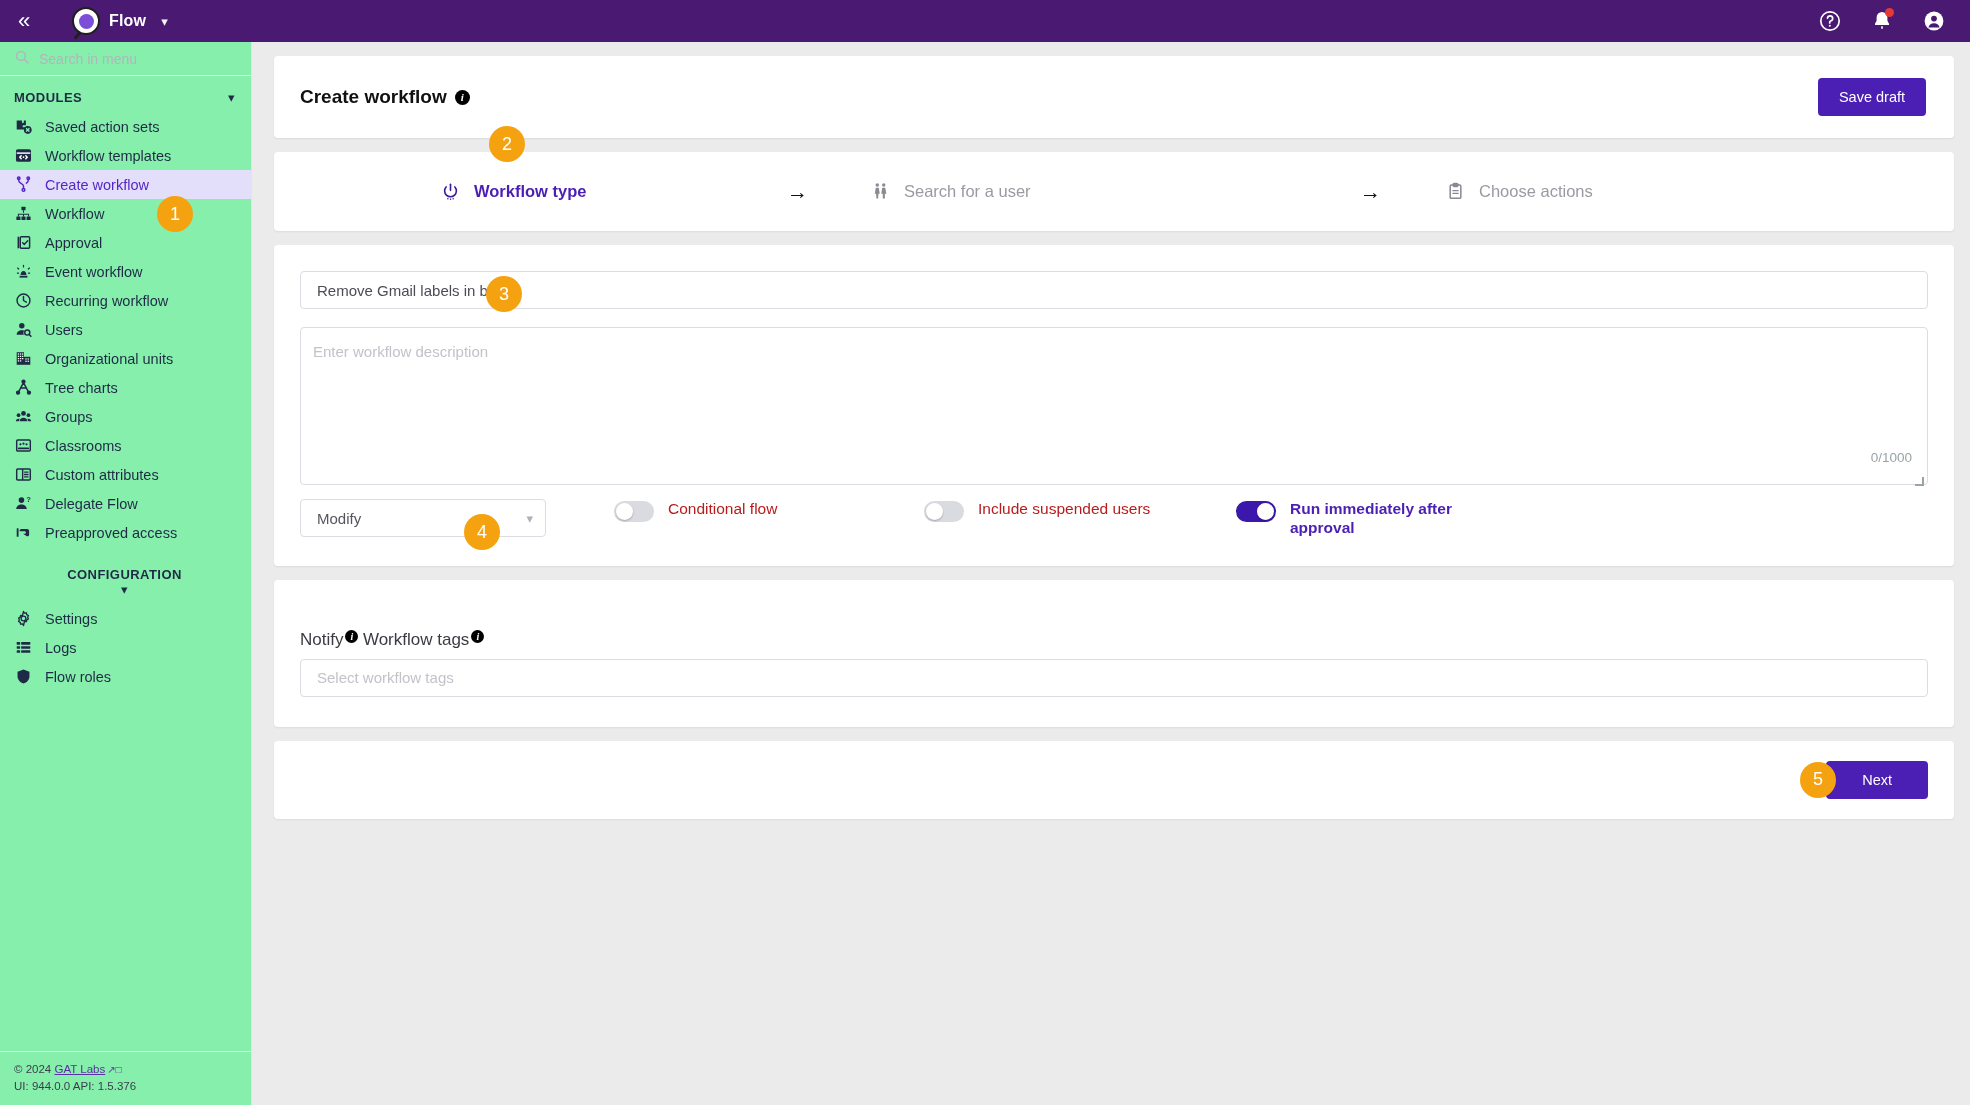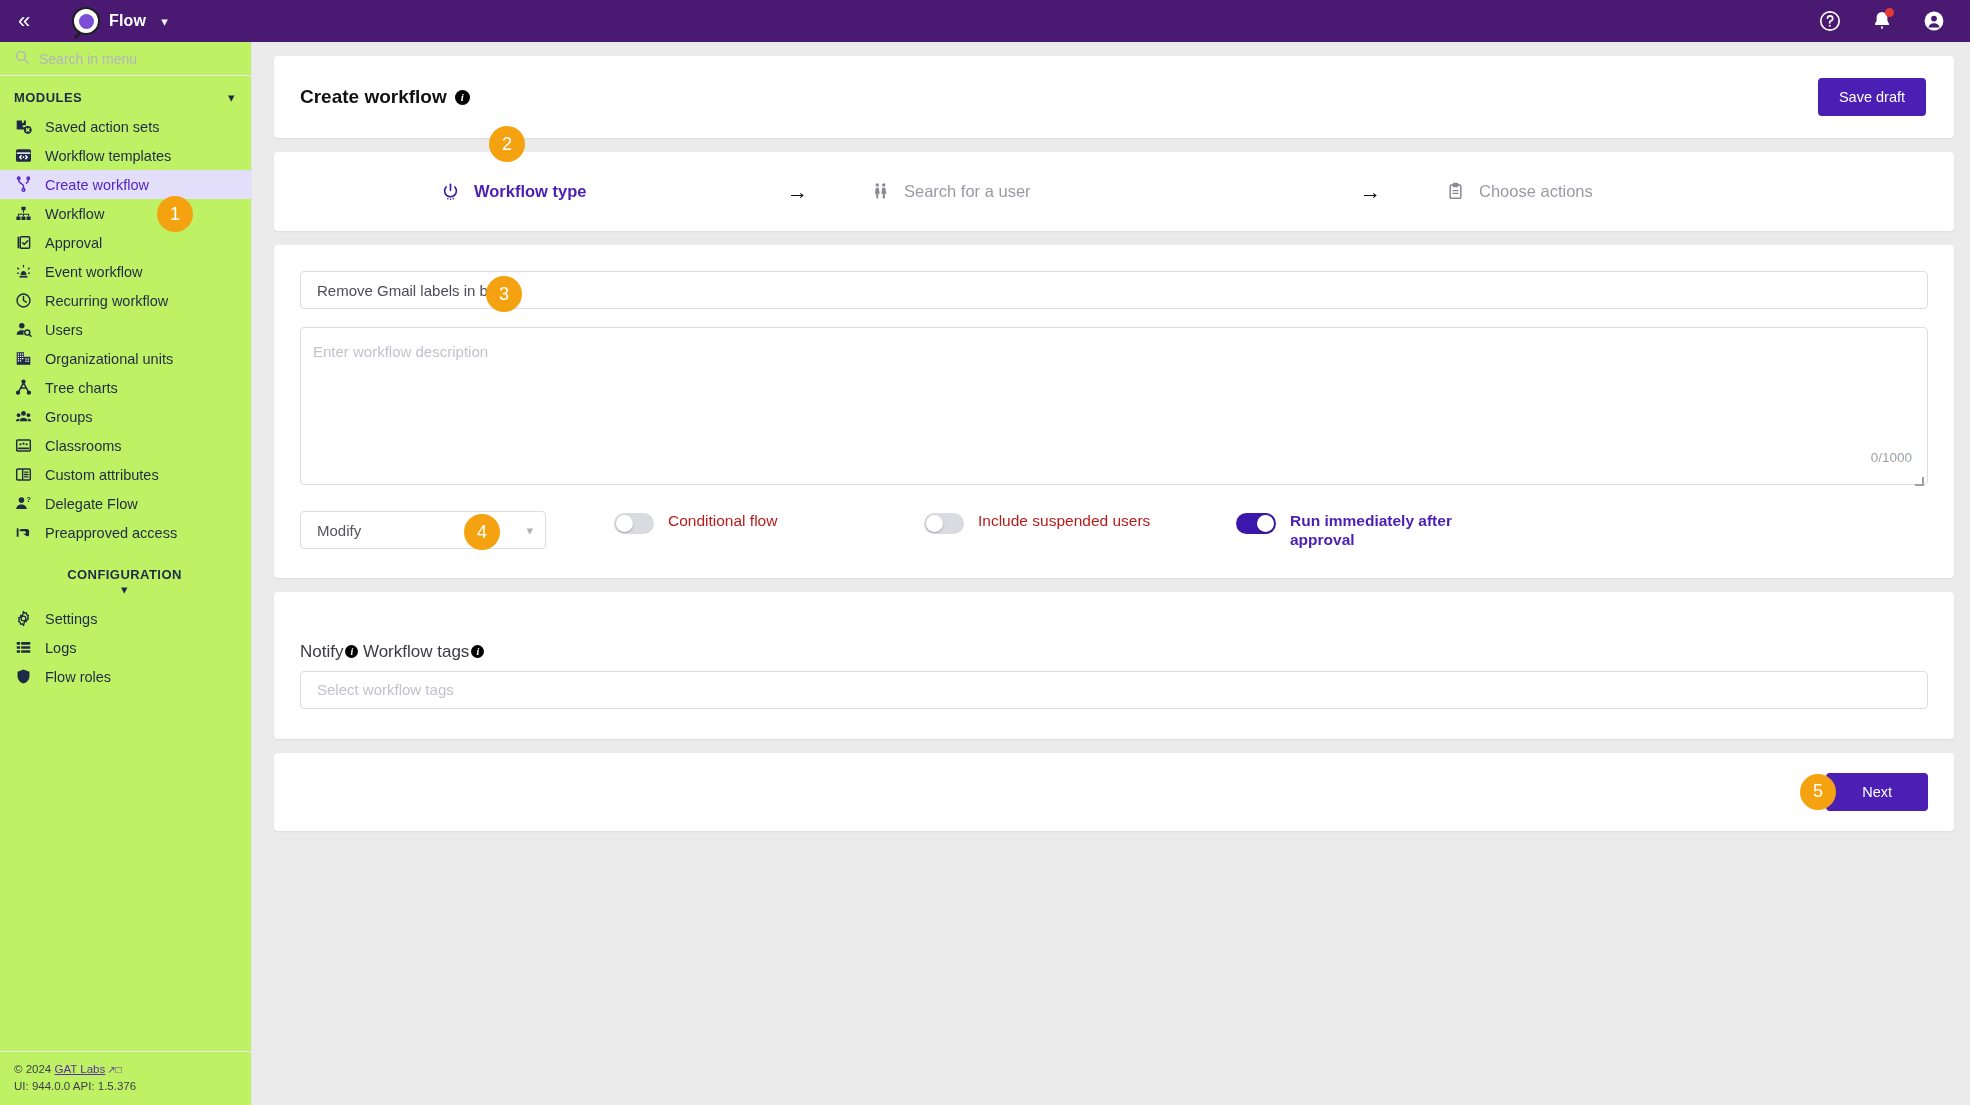--- a/index.html
+++ b/index.html
@@ -42,21 +42,21 @@
   .bell-dot {
     position: absolute; top: -1px; right: 0px; width: 9px; height: 9px;
     border-radius: 50%; background: #e53935;
   }
 
   
   .body { display: flex; flex: 1; min-height: 0; }
 
   
   .sidebar {
-    width: 252px; flex: 0 0 252px; background: #bef264;
+    width: 252px; flex: 0 0 252px; background: #86efac;
     border-right: 1px solid #e3e3e8;
     display: flex; flex-direction: column; position: relative;
   }
   .side-search {
     height: 34px; display: flex; align-items: center; gap: 9px;
     padding: 0 14px; border-bottom: 1px solid #e9e9ee; flex: 0 0 34px;
   }
   .side-search input {
     border: none; outline: none; font-size: 14px; color: #555;
     font-family: "Liberation Sans", sans-serif; flex: 1; background: transparent;
@@ -138,21 +138,21 @@
     width: 100%; height: 158px; border: 1px solid #dcdce3; border-radius: 4px;
     padding: 15px 12px; font-size: 15px; color: #4c4c55; outline: none; resize: none;
     font-family: "Liberation Sans", sans-serif;
   }
   .desc-area::placeholder { color: #c2c2ca; }
   .char-count { position: absolute; right: 16px; bottom: 24px; font-size: 13.5px; color: #9aa3a8; }
   .resize-grip { position: absolute; right: 4px; bottom: 3px; width: 9px; height: 9px;
                  border-right: 2px solid #9aa3a8; border-bottom: 2px solid #9aa3a8;
                  transform: skewX(-0deg); cursor: nwse-resize; }
 
-  .opts-row { display: flex; align-items: flex-start; margin-top: 22px; }
+  .opts-row { display: flex; align-items: flex-start; margin-top: 10px; }
   .select-box {
     width: 246px; height: 38px; border: 1px solid #dcdce3; border-radius: 4px;
     display: flex; align-items: center; padding: 0 12px 0 16px; cursor: pointer;
     position: relative;
   }
   .select-val { font-size: 15px; color: #55555e; flex: 1; }
   .select-caret { color: #b0b0b8; font-size: 13px; }
   .toggle-group { display: flex; align-items: flex-start; gap: 14px; }
   .tg1 { margin-left: 68px; width: 310px; }
   .tg2 { width: 312px; }
@@ -162,21 +162,21 @@
   .switch .knob { position: absolute; top: 2px; left: 2px; width: 17px; height: 17px;
                   border-radius: 50%; background: #fff; box-shadow: 0 1px 2px rgba(0,0,0,.25); }
   .switch.on { background: #3b17ab; }
   .switch.on .knob { left: 21px; }
   .tg-label { font-size: 15.5px; color: #b91c1c; line-height: 1.25; max-width: 180px; }
   .tg-label.on { color: #4b1fb3; font-weight: bold; }
 
   
   .notify-card { padding: 22px 26px 30px 26px; }
   .field-label { font-size: 17px; color: #3b3b44; margin-bottom: 9px; display: inline-flex;
-                 align-items: center; gap: 2px; }
+                 align-items: flex-start; gap: 2px; }
   .mt28 { margin-top: 28px; }
 
   
   .foot-card { height: 78px; display: flex; align-items: center;
                justify-content: flex-end; padding: 0 26px; position: relative; }
   .btn-next { background: #4b1fb3; color: #fff; border: none; border-radius: 4px;
               padding: 11px 36px; font-size: 14.5px; cursor: pointer;
               font-family: "Liberation Sans", sans-serif; }
 
   

